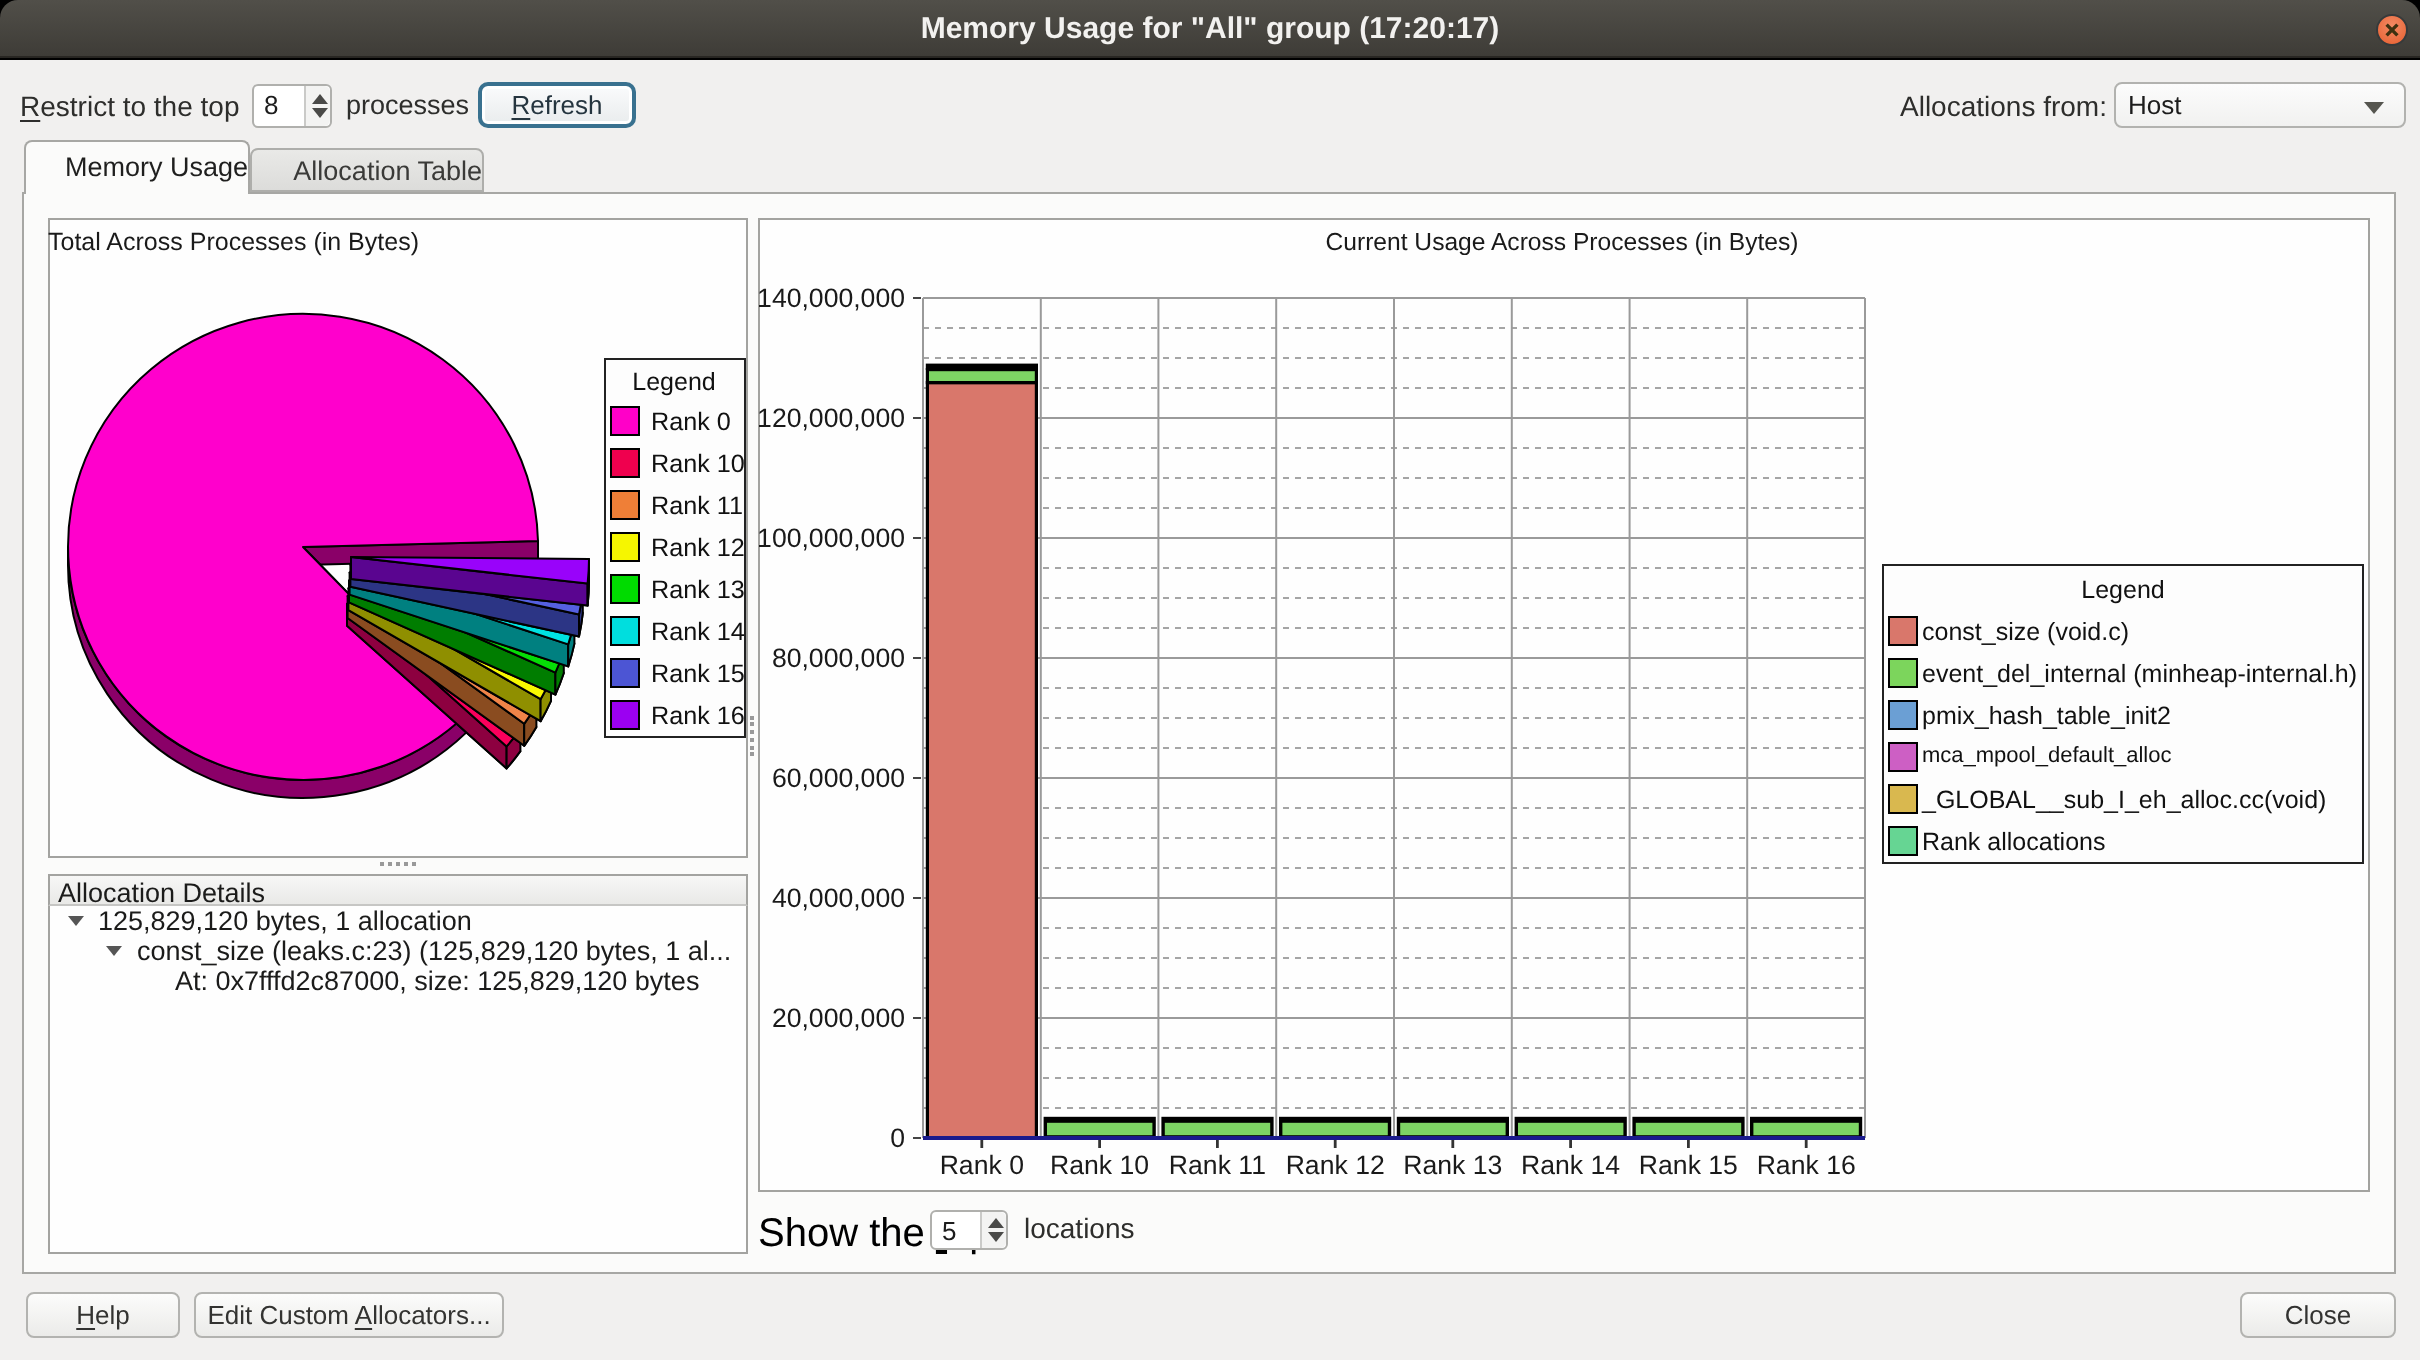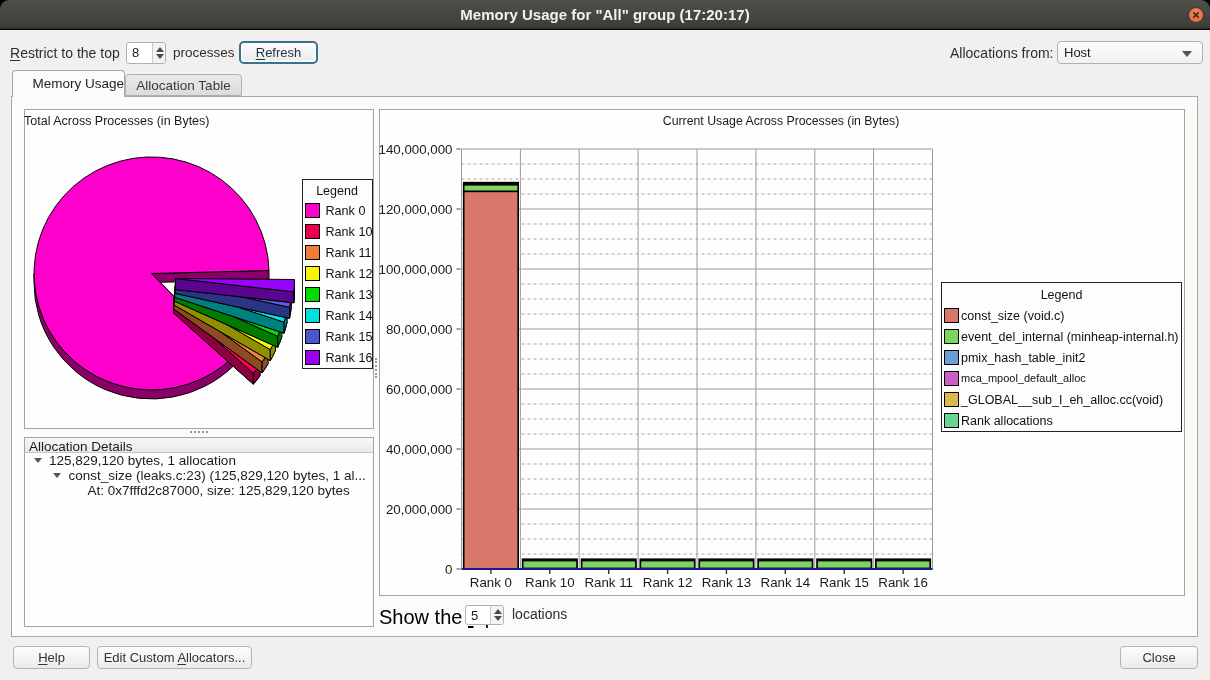--- a/index.html
+++ b/index.html
@@ -28,21 +28,21 @@
 <div class="abs" style="left:173px;top:45px;font-size:13.5px;color:#2e2e2c">processes</div>
 <div class="abs" style="left:239px;top:40.5px;width:79px;height:23px;border:2px solid #39718f;border-radius:5px;background:linear-gradient(#fafbfc,#e9eced);box-shadow:inset 0 0 0 1.5px #fff;text-align:center;line-height:19px;font-size:13px;color:#25353f"><u>R</u>efresh</div>
 <div class="abs" style="left:950px;top:45px;font-size:14px;color:#2e2e2c">Allocations from:</div>
 <div class="abs" style="left:1057px;top:41px;width:146px;height:22.5px;border:1px solid #b2b2af;border-radius:4px;background:linear-gradient(#fcfcfc,#f1f1f0)">
   <div class="abs" style="left:6px;top:3px;font-size:13px;color:#1c1c1c">Host</div>
   <div class="abs" style="right:10px;top:8.5px;width:0;height:0;border-left:5.5px solid transparent;border-right:5.5px solid transparent;border-top:6.5px solid #55554f"></div>
 </div>
 
 <div class="abs" style="left:11px;top:96px;width:1187px;height:541px;border:1px solid #a7a7a4;background:#fbfbfa"></div>
 
-<div class="abs" style="left:125px;top:73.5px;width:117px;height:22.5px;background:linear-gradient(#e9e9e7,#dcdcda);border:1px solid #aeaeab;border-radius:4px 4px 0 0;text-align:center;line-height:22px;font-size:13.5px;color:#3a3a38">Allocation Table</div>
+<div class="abs" style="left:125px;top:73.5px;width:117px;height:22.5px;background:linear-gradient(#e9e9e7,#dcdcda);border:1px solid #aeaeab;border-radius:4px 4px 0 0;text-align:right;line-height:22px;font-size:13.5px;color:#3a3a38">Allocation Table</div>
 <div class="abs" style="left:12px;top:70px;width:113px;height:27px;background:#fbfbfa;border:1px solid #a7a7a4;border-bottom:none;border-radius:4px 4px 0 0;text-align:right;line-height:26px;font-size:13.5px;color:#1f1f1e">Memory Usage</div>
 
 <div class="abs" style="left:24px;top:109px;width:350px;height:320px;border:1px solid #a3a3a0;background:#fefefe"></div>
 <div class="abs" style="left:24px;top:114px;width:350px;text-align:left;font-size:12.5px;color:#1a1a1a">Total Across Processes (in Bytes)</div>
 <svg width="350" height="320" viewBox="0 0 350 320" style="position:absolute;left:24px;top:109px">
 <g stroke="#000" stroke-width="1" stroke-linejoin="round">
 <path d="M 209.1,248.3 A 117.5 116.5 0 0 1 10.0,164.5 L 10.0,173.5 A 117.5 116.5 0 0 0 209.1,257.3 Z" fill="#8a0068"></path>
 <path d="M 127.5,164.5 L 245.0,161.5 L 245.0,170.5 L 127.5,173.5 Z" fill="#8a0068"></path>
 <path d="M 127.5,164.5 L 209.1,248.3 L 209.1,257.3 L 127.5,173.5 Z" fill="#8a0068"></path>
 <path d="M 127.5,164.5 L 209.1,248.3 A 117.5 116.5 0 1 1 245.0,161.5 Z" fill="#ff00cc"></path>

